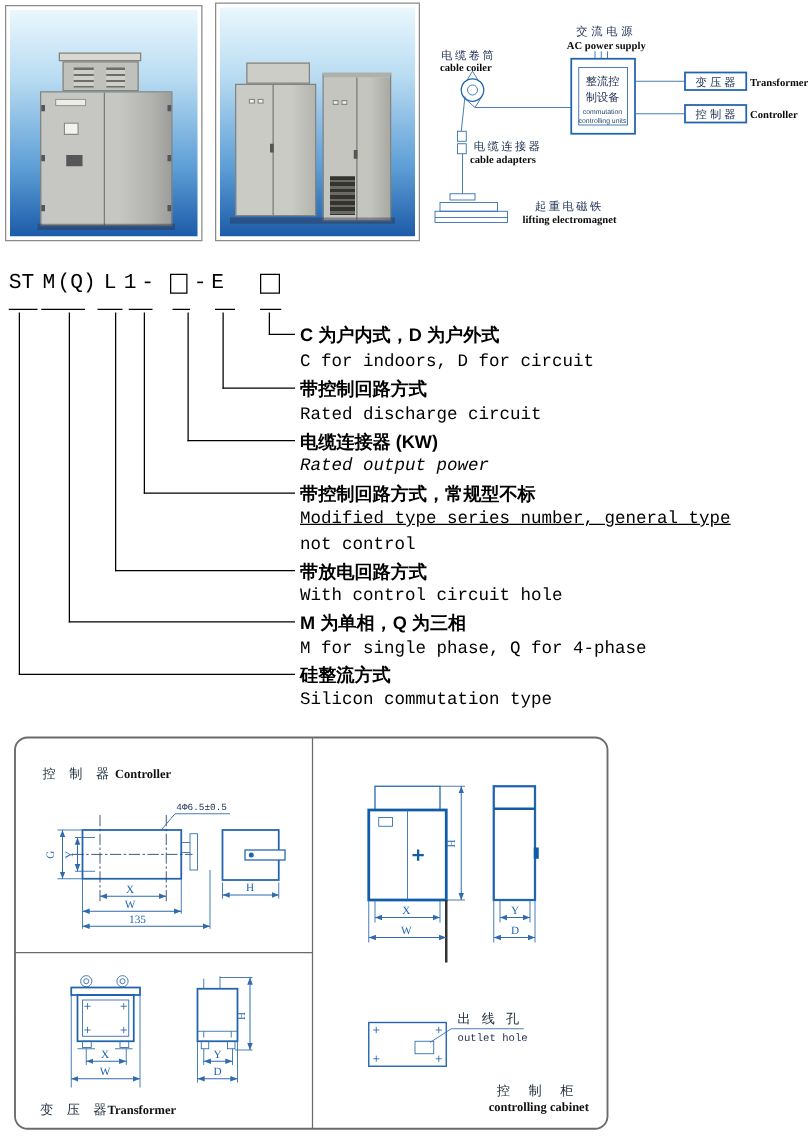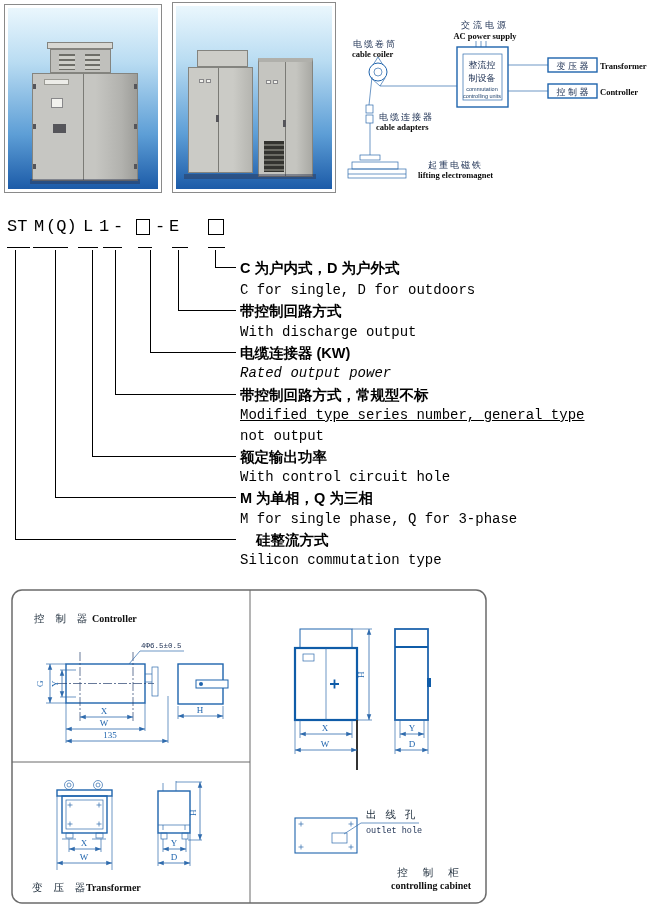--- a/index.html
+++ b/index.html
@@ -169,33 +169,33 @@
 
     <div class="conn" style="left:215px;top:250px;width:20px;height:17px;"></div>
     <div class="conn" style="left:178px;top:250px;width:57px;height:60px;"></div>
     <div class="conn" style="left:150px;top:250px;width:85px;height:102px;"></div>
     <div class="conn" style="left:115px;top:250px;width:120px;height:144px;"></div>
     <div class="conn" style="left:92px;top:250px;width:143px;height:206px;"></div>
     <div class="conn" style="left:55px;top:250px;width:180px;height:247px;"></div>
     <div class="conn" style="left:15px;top:250px;width:220px;height:289px;"></div>
 
     <div class="exp-cn" style="top:259px;">C 为户内式，D 为户外式</div>
-    <div class="exp-en" style="top:282px;">C for single, D for outdoors</div>
+    <div class="exp-en" style="top:282px;">C for indoors, D for circuit</div>
     <div class="exp-cn" style="top:302px;">带控制回路方式</div>
-    <div class="exp-en" style="top:324px;">With discharge output</div>
+    <div class="exp-en" style="top:324px;">Rated discharge circuit</div>
     <div class="exp-cn" style="top:344px;">电缆连接器 (KW)</div>
     <div class="exp-en" style="top:365px;font-style:italic;">Rated output power</div>
     <div class="exp-cn" style="top:386px;">带控制回路方式，常规型不标</div>
     <div class="exp-en" style="top:407px;text-decoration:underline;">Modified type series number, general type</div>
-    <div class="exp-en" style="top:428px;">not output</div>
-    <div class="exp-cn" style="top:448px;">额定输出功率</div>
+    <div class="exp-en" style="top:428px;">not control</div>
+    <div class="exp-cn" style="top:448px;">带放电回路方式</div>
     <div class="exp-en" style="top:469px;">With control circuit hole</div>
     <div class="exp-cn" style="top:489px;text-align:center;">M 为单相，Q 为三相</div>
-    <div class="exp-en" style="top:511px;">M for single phase, Q for 3-phase</div>
-    <div class="exp-cn" style="top:531px;margin-left:16px;">硅整流方式</div>
+    <div class="exp-en" style="top:511px;">M for single phase, Q for 4-phase</div>
+    <div class="exp-cn" style="top:531px;">硅整流方式</div>
     <div class="exp-en" style="top:552px;">Silicon commutation type</div>
   </div>
 
   <svg style="left:10px;top:588px;" width="478" height="317" viewBox="0 0 478 317">
     <defs>
       <marker id="ar" viewBox="0 0 10 10" refX="9" refY="5" markerWidth="8" markerHeight="8" orient="auto-start-reverse">
         <path d="M0,1.5 L9,5 L0,8.5 z" fill="#2f6bad"></path>
       </marker>
     </defs>
     <rect x="2" y="2" width="474" height="313" rx="10" fill="none" stroke="#6b6b6b" stroke-width="1.5"></rect>

